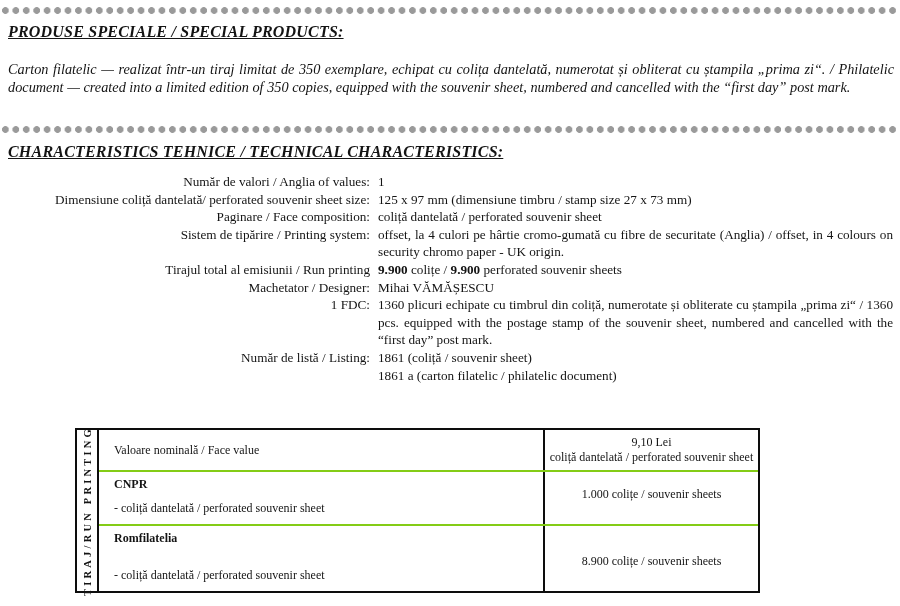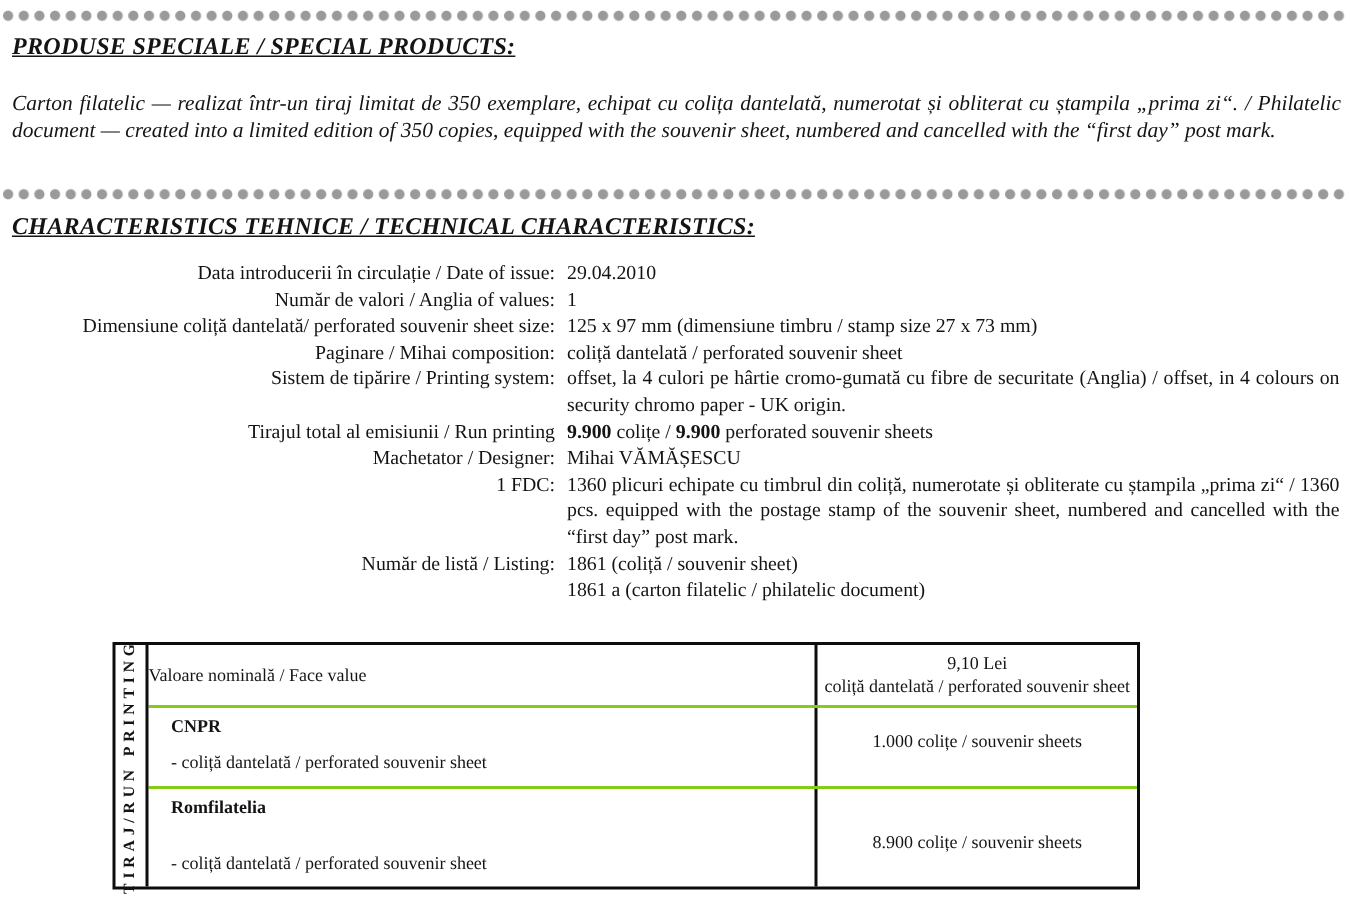--- a/index.html
+++ b/index.html
@@ -62,21 +62,21 @@
     white-space:nowrap;font-weight:bold;font-size:10.5px;letter-spacing:3.2px;
   }
   .tbody{margin-left:22px;height:100%;display:flex;flex-direction:column;font-size:12px;}
   .trow{display:grid;grid-template-columns:1fr 215px;box-sizing:border-box;}
   .trow + .trow{border-top:2px solid #84cc16;gap:34px;}
   .trow.rh{height:40px;}
   .trow.r1{height:54px;}
   .trow.r2{flex:1;}
   .tcell{box-sizing:border-box;}
   .tcell.right-col{border-left:2px solid #0d0d0d;}
-  .head-label{display:flex;align-items:center;}
+  .head-label{display:flex;align-items:center;padding-left:15px;}
   .head-value{display:flex;flex-direction:column;align-items:center;justify-content:center;text-align:center;line-height:15px;}
   .body-left{display:flex;flex-direction:column;justify-content:space-between;padding:5px 8px 8px 15px;}
   .body-left .org{font-weight:bold;}
   .body-right{display:flex;align-items:flex-end;justify-content:center;padding-bottom:22px;text-align:center;}
 </style>
 </head>
 <body>
 
 <div class="page">
 
@@ -85,33 +85,29 @@
   <h1 class="heading h1pos">PRODUSE SPECIALE / SPECIAL PRODUCTS:</h1>
 
   <p class="para"><b>Carton filatelic</b> — realizat într-un tiraj limitat de 350 exemplare, echipat cu colița dantelată, numerotat și obliterat cu ștampila „prima zi“. / <b>Philatelic document</b> — created into a limited edition of 350 copies, equipped with the souvenir sheet, numbered and cancelled with the “first day” post mark.</p>
 
   <div class="dots dots-mid"></div>
 
   <h1 class="heading h2pos">CHARACTERISTICS TEHNICE / TECHNICAL CHARACTERISTICS:</h1>
 
   <div class="specs">
       <div class="spec-row">
-        <div class="spec-label">Data introducerii în circulație / Date of issue:</div>
-        <div class="spec-value">29.04.2010</div>
-      </div>
-      <div class="spec-row">
         <div class="spec-label">Număr de valori / Anglia of values:</div>
         <div class="spec-value">1</div>
       </div>
       <div class="spec-row">
         <div class="spec-label">Dimensiune coliță dantelată/ perforated souvenir sheet size:</div>
         <div class="spec-value">125 x 97 mm (dimensiune timbru / stamp size 27 x 73 mm)</div>
       </div>
       <div class="spec-row">
-        <div class="spec-label">Paginare / Mihai composition:</div>
+        <div class="spec-label">Paginare / Face composition:</div>
         <div class="spec-value">coliță dantelată / perforated souvenir sheet</div>
       </div>
       <div class="spec-row">
         <div class="spec-label">Sistem de tipărire / Printing system:</div>
         <div class="spec-value justify">offset, la 4 culori pe hârtie cromo-gumată cu fibre de securitate (Anglia) / offset, in 4 colours on security chromo paper - UK origin.</div>
       </div>
       <div class="spec-row">
         <div class="spec-label">Tirajul total al emisiunii / Run printing</div>
         <div class="spec-value"><b>9.900</b> colițe / <b>9.900</b> perforated souvenir sheets</div>
       </div>

